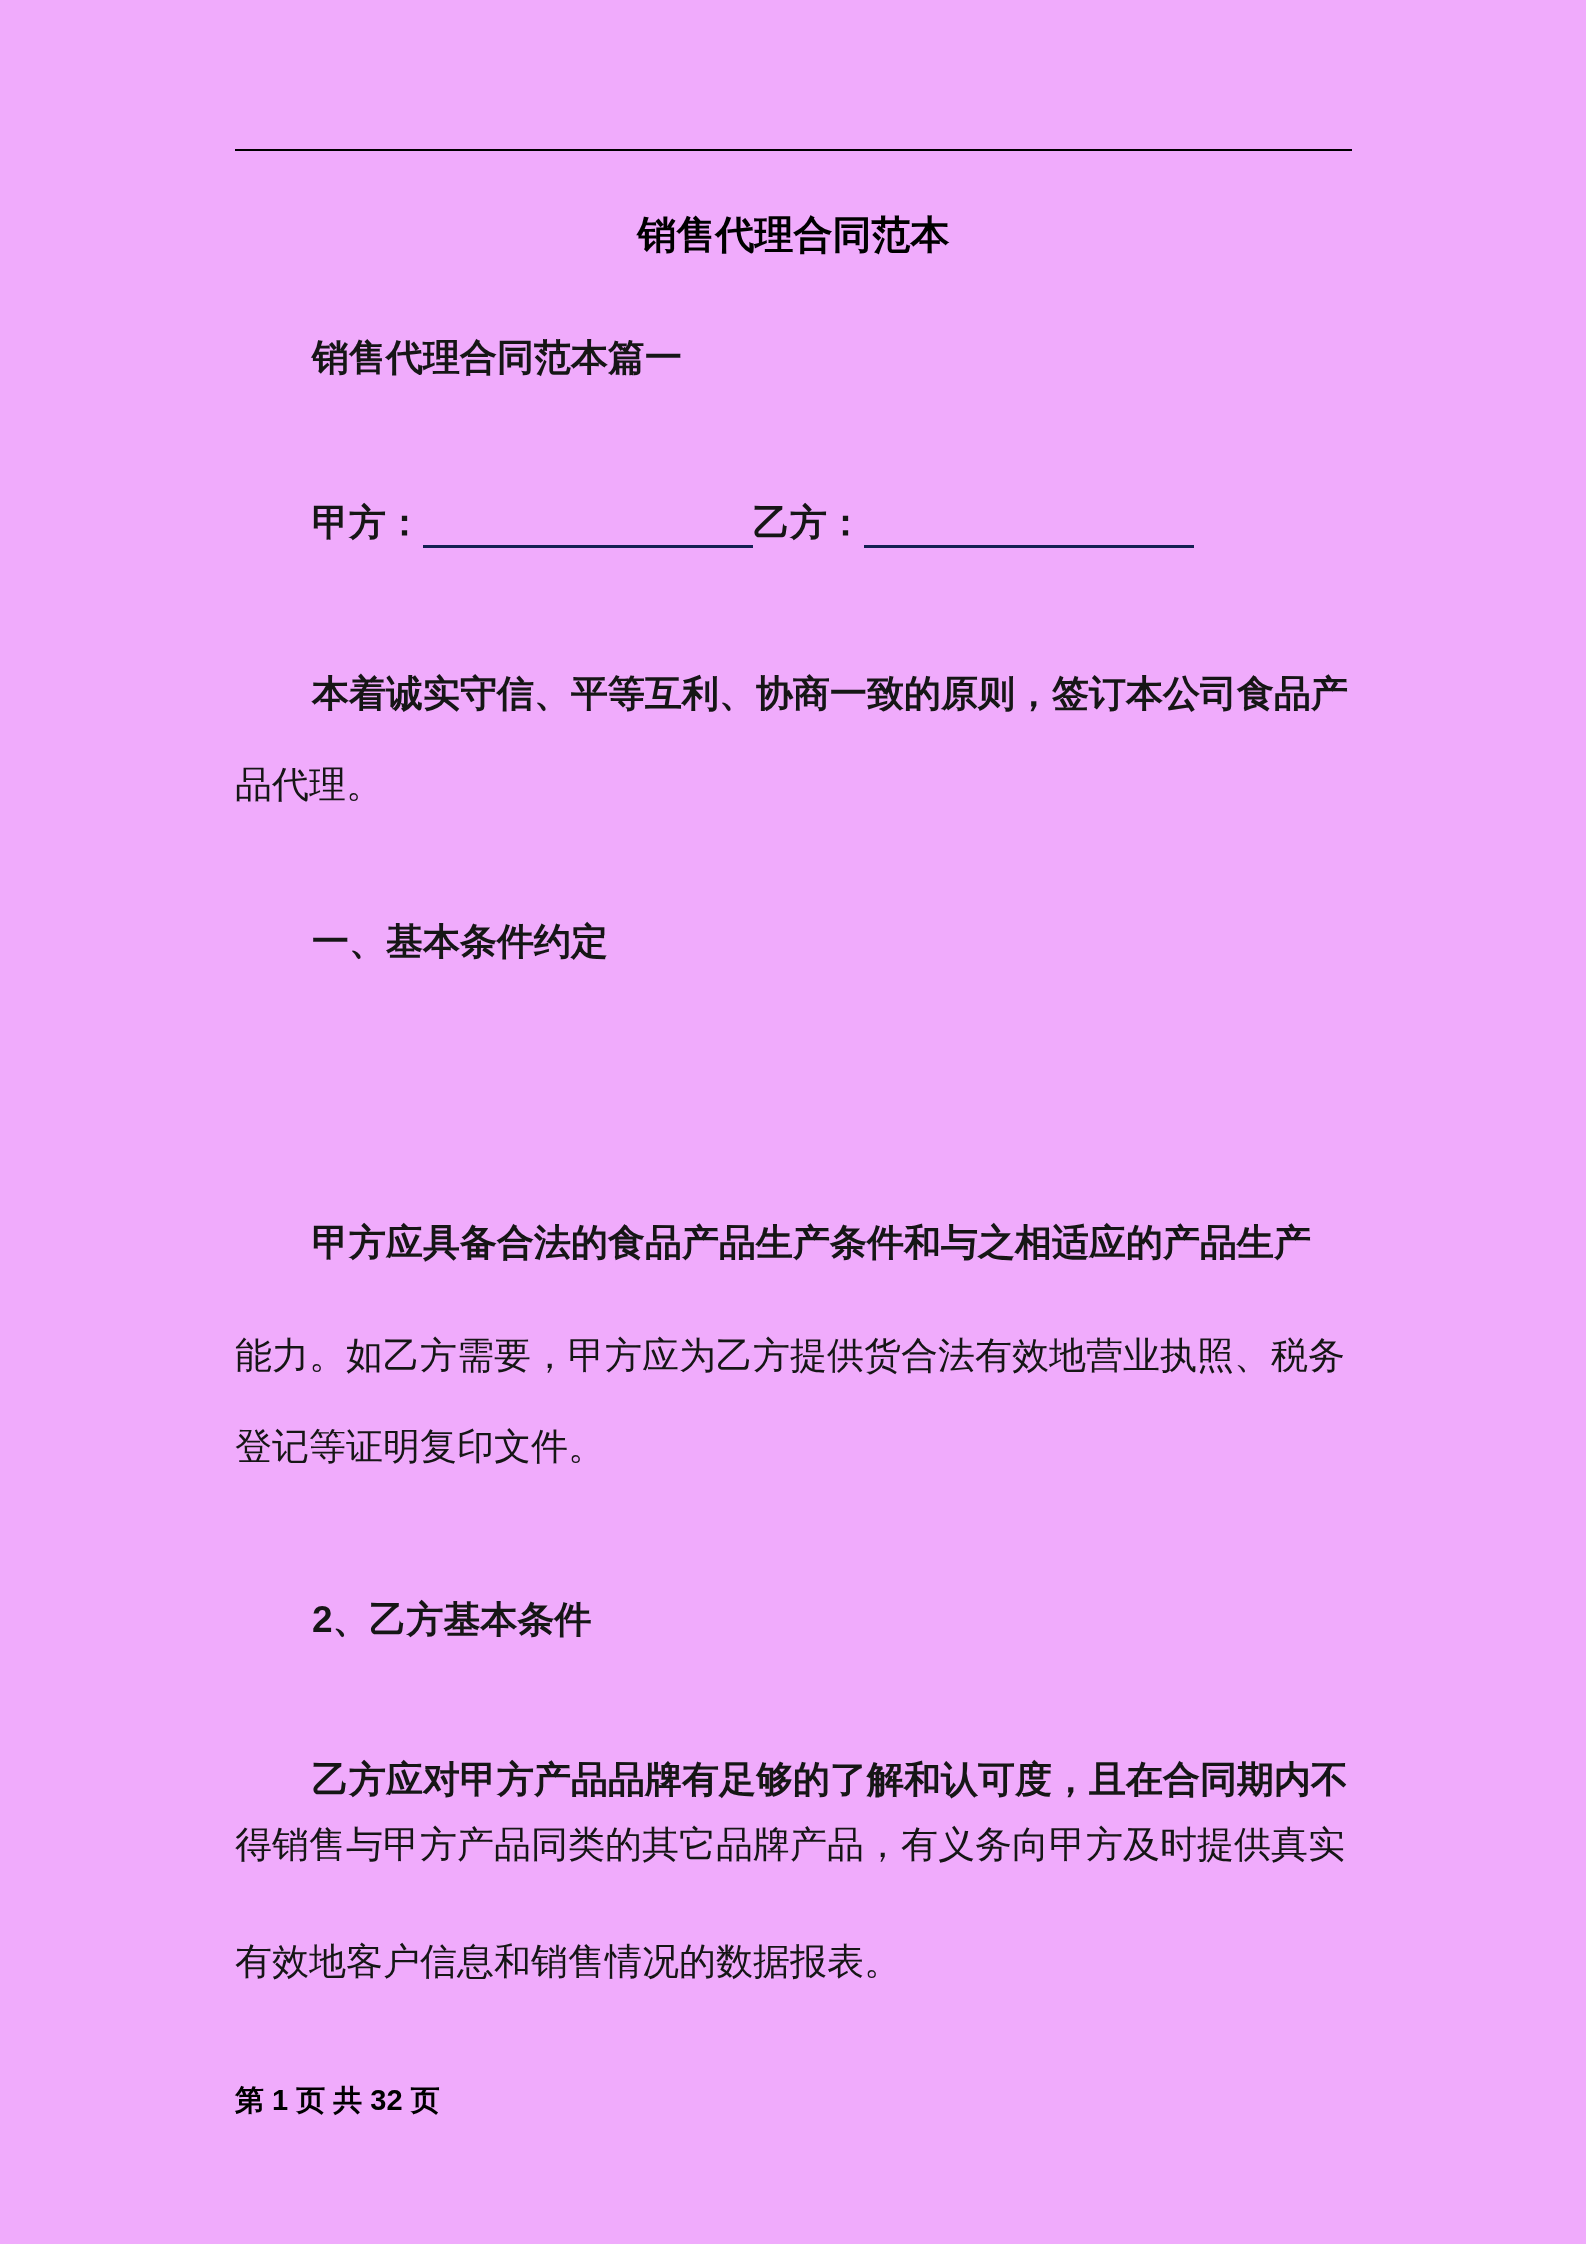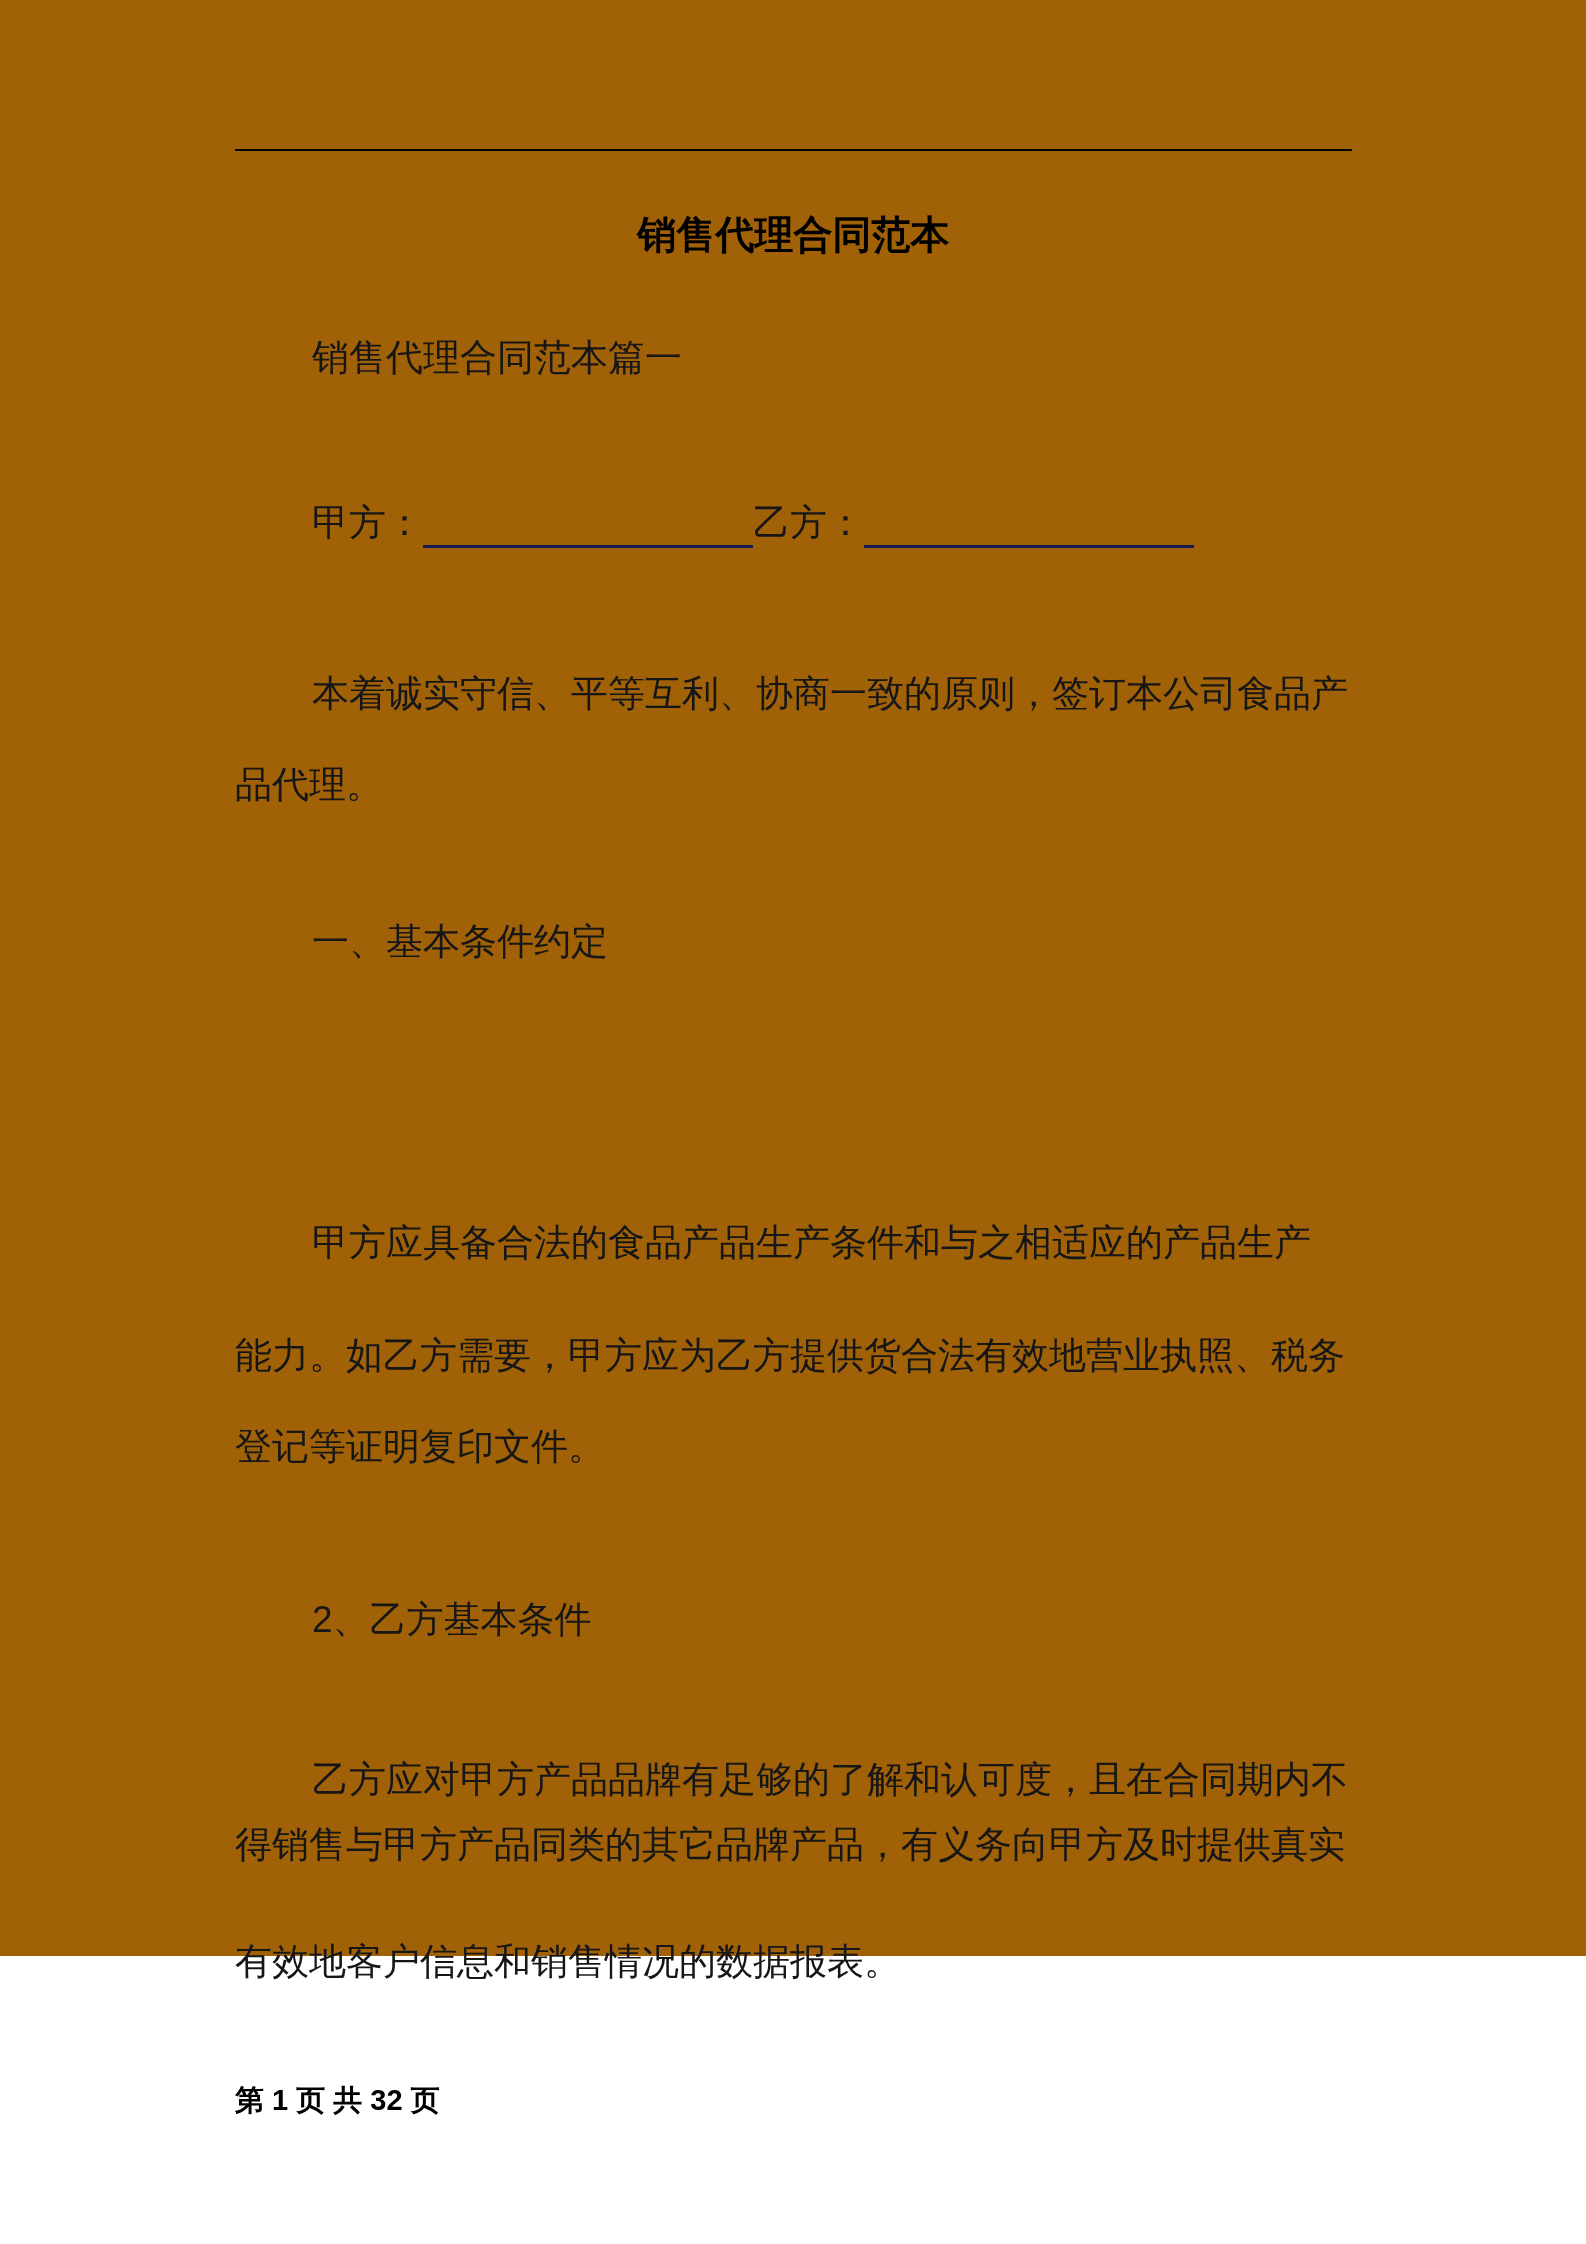--- a/index.html
+++ b/index.html
@@ -4,22 +4,22 @@
 <style>
   * { margin:0; padding:0; box-sizing:border-box; }
   html,body { background:#ffffff; }
   body {
     width:1586px; height:2244px;
     font-family:"Liberation Sans","DejaVu Sans",sans-serif;
     overflow:hidden;
   }
   .page {
     position:relative;
-    width:1586px; height:1956px;
-    background:#a16207;
+    width:1586px; height:2244px;
+    background:#f0abfc;
   }
   .rule {
     position:absolute;
     left:235px; top:149px;
     width:1117px; height:2px;
     background:var(--color-header_rule,#000000);
   }
   .title {
     position:absolute;
     left:235px; top:205px;
@@ -33,21 +33,21 @@
   }
   .line {
     position:absolute;
     left:235px;
     width:1117px; height:50px;
     line-height:50px;
     font-size:37px;
     color:var(--color-text,#161616);
     white-space:nowrap;
   }
-  .indent { padding-left:77px; }
+  .indent { padding-left:77px;font-weight:bold; }
   .blank {
     display:inline-block;
     width:330px; height:42px;
     vertical-align:bottom;
     border-bottom:3px solid var(--color-blank_underline,#142052);
   }
   .footer {
     position:absolute;
     left:235px; top:2075px;
     width:1117px; height:50px;

